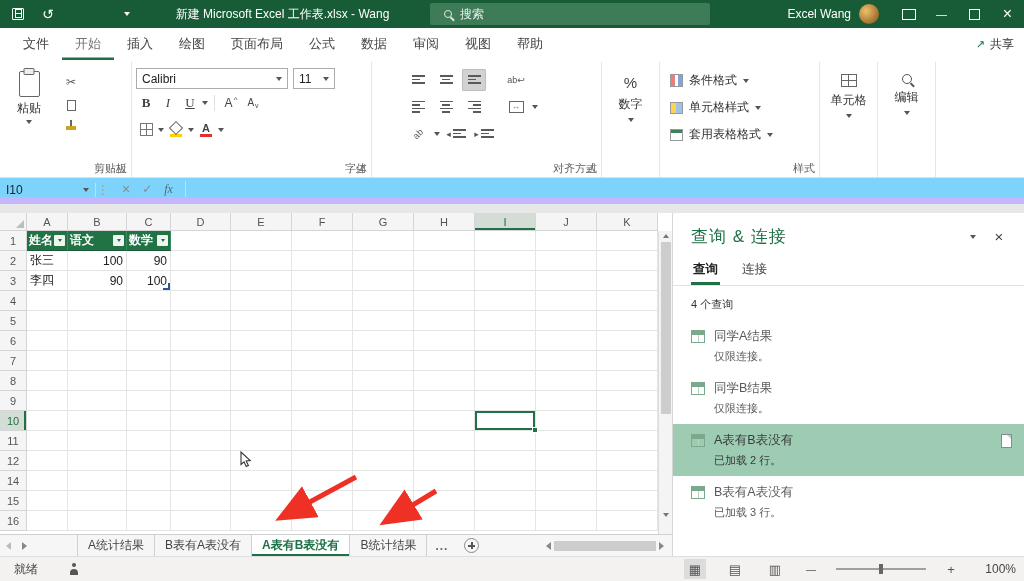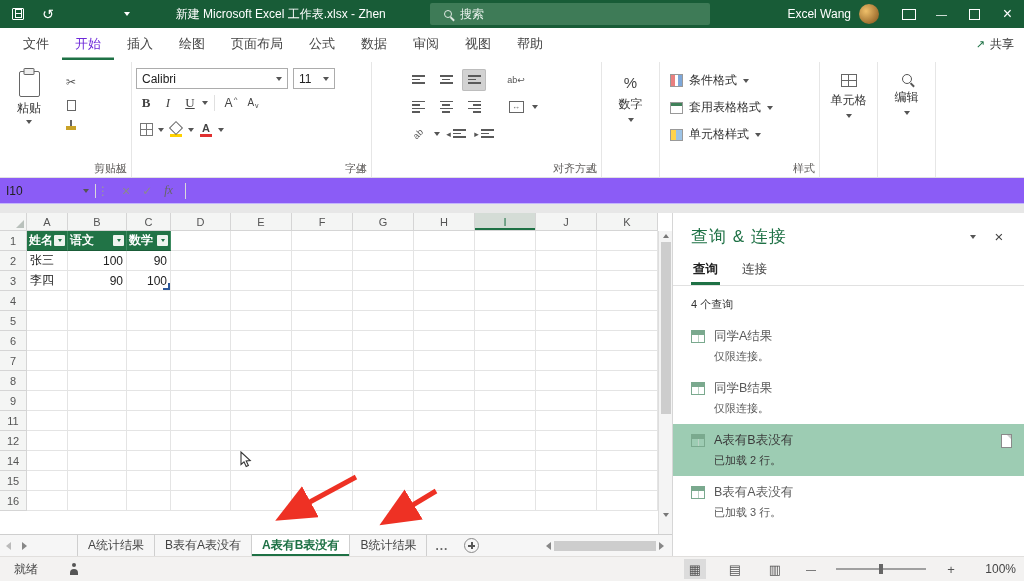--- a/index.html
+++ b/index.html
@@ -27,21 +27,21 @@
 .ribbonopt::before{content:"";width:12px;height:9px;border:1px solid #fff;display:block}
 .winbtn{width:33px;font-size:12px}
 .icon-min::before{content:"—";font-size:11px}
 .icon-max::before{content:"";width:9px;height:9px;border:1px solid #fff;display:block}
 .icon-close::before{content:"×";font-size:16px}
 
 
 .ribbontabs{height:32px;display:flex;align-items:center;background:#fff;position:relative}
 .rtabs{display:flex;height:32px;align-items:center;padding-left:10px}
 .rtab{padding:0 13px;height:32px;line-height:32px;font-size:13px;color:#444}
-.rtab.active{color:#6d28d9;box-shadow:inset 0 -2.5px 0 #1e7145}
+.rtab.active{color:#737373;box-shadow:inset 0 -2.5px 0 #1e7145}
 .share{position:absolute;right:10px;top:0;height:32px;display:flex;align-items:center;gap:5px;color:#333;font-size:12px}
 .share-ic::before{content:"↗";color:#1e7145;font-size:11px}
 
 
 .ribbon{height:118px;display:flex;background:#fff;border-bottom:1px solid #e1e1e1;padding-top:2px}
 .rgroup{display:flex;flex-direction:column;border-right:1px solid #e6e6e6;padding:2px 4px 0}
 .gcontent{flex:1;display:flex}
 .glabel{height:18px;display:flex;align-items:center;justify-content:flex-end;position:relative;color:#605e5c;font-size:11px}
 .launcher{position:absolute;right:2px;bottom:4px;width:9px;height:9px;border-right:1px solid #8a8886;border-bottom:1px solid #8a8886}
 .launcher::before{content:"";position:absolute;right:2px;bottom:2px;width:4px;height:4px;border-right:1px solid #8a8886;border-bottom:1px solid #8a8886}
@@ -109,21 +109,21 @@
 .stybtn{display:flex;align-items:center;gap:6px;height:27px;padding:0 6px;font-size:12px;color:#333}
 .sicon{flex:0 0 auto}
 .cf-icon{width:13px;height:13px;border:1px solid #999;background:linear-gradient(90deg,#e98080 0 33%,#fff 33% 66%,#7da7d9 66%)}
 .tblfmt-icon{width:13px;height:12px;border:1px solid #999;background:linear-gradient(#3f8159 0 3px,#fff 3px)}
 .cellstyle-icon{width:13px;height:12px;border:1px solid #999;background:linear-gradient(90deg,#ffd34d 0 50%,#9dc3e6 50%)}
 .cells-icon{width:16px;height:13px;border:1px solid #666;background-image:linear-gradient(#666,#666),linear-gradient(#666,#666);background-size:100% 1px,1px 100%;background-position:center;background-repeat:no-repeat}
 .mag-g{width:10px;height:10px;border:1.5px solid #555;border-radius:50%;position:relative;display:block}
 .mag-g::after{content:"";position:absolute;width:5px;height:1.5px;background:#555;transform:rotate(45deg);right:-4px;bottom:-2px}
 
 
-.formulabar{height:26px;display:flex;align-items:center;background:#8b5cf6;border-bottom:1px solid #c4b5fd}
+.formulabar{height:26px;display:flex;align-items:flex-end;background:#7dd3fc;border-bottom:7px solid #c4b5fd}
 .namebox{width:96px;border-right:1px solid #d9d9d9;display:flex;align-items:center;justify-content:space-between;padding:0 6px;font-size:12px;color:#222}
 .fb-dots{width:14px;display:flex;align-items:center;justify-content:center;color:#999}
 .fb-dots::before{content:"⋮"}
 .fb-btns{display:flex;align-items:center;gap:12px;padding:0 12px;border-right:1px solid #d9d9d9;color:#8a8a8a}
 .icon-x::before{content:"×";font-size:14px}
 .icon-check::before{content:"✓";font-size:12px}
 .icon-fx::before{content:"fx";font-style:italic;font-family:"Liberation Serif","DejaVu Serif",serif;font-size:12px;color:#666}
 .fb-input{flex:1;background:#fff}
 .gapstrip{height:9px;background:#e7e7e7}
 
@@ -222,21 +222,21 @@
 <div class="app">
 
   <div class="titlebar">
     <span class="tbtn" style="margin-left:12px">
         <span class="floppy"></span>
       </span>
     <span class="tbtn icon-undo" style="margin-left:18px"></span>
     <span class="tbtn" style="margin-left:70px">
         <span class="tri tri-w"></span>
       </span>
-    <div class="doc-title">新建 Microsoft Excel 工作表.xlsx - Zhen</div>
+    <div class="doc-title">新建 Microsoft Excel 工作表.xlsx - Wang</div>
     <div class="searchbox">
       <span class="mag-w"></span>
       <span>搜索</span>
     </div>
     <div class="tb-right">
       <span class="uname">Excel Wang</span>
       <span class="avatar"></span>
       <span class="tbtn ribbonopt"></span>
       <span class="tbtn winbtn icon-min"></span>
       <span class="tbtn winbtn icon-max"></span>
@@ -419,27 +419,27 @@
     </div>
 
     <div class="rgroup g-styles">
       <div class="gcontent">
           <div class="stybtn">
             <span class="sicon cf-icon"></span>
             <span>条件格式</span>
             <span class="tri"></span>
           </div>
           <div class="stybtn">
+            <span class="sicon cellstyle-icon"></span>
+            <span>单元格样式</span>
+            <span class="tri"></span>
+          </div>
+          <div class="stybtn">
             <span class="sicon tblfmt-icon"></span>
             <span>套用表格格式</span>
-            <span class="tri"></span>
-          </div>
-          <div class="stybtn">
-            <span class="sicon cellstyle-icon"></span>
-            <span>单元格样式</span>
             <span class="tri"></span>
           </div>
         </div>
       <div class="glabel">
           <span>样式</span>
         </div>
     </div>
 
     <div class="rgroup gstack">
       <div class="gcontent">
@@ -626,20 +626,36 @@
             <div class="cell" style="width: 60px;"></div>
             <div class="cell" style="width: 61px;"></div>
             <div class="cell" style="width: 61px;"></div>
             <div class="cell" style="width: 61px;"></div>
             <div class="cell" style="width: 61px;"></div>
             <div class="cell" style="width: 61px;"></div>
             <div class="cell" style="width: 61px;"></div>
             <div class="cell" style="width: 61px;"></div>
           </div>
           <div class="grow">
+            <div class="rowh sel">10</div>
+            <div class="cell" style="width: 41px;"></div>
+            <div class="cell" style="width: 59px;"></div>
+            <div class="cell" style="width: 44px;"></div>
+            <div class="cell" style="width: 60px;"></div>
+            <div class="cell" style="width: 61px;"></div>
+            <div class="cell" style="width: 61px;"></div>
+            <div class="cell" style="width: 61px;"></div>
+            <div class="cell" style="width: 61px;"></div>
+            <div class="cell selcell" style="width: 61px;">
+              <span class="fillhandle"></span>
+            </div>
+            <div class="cell" style="width: 61px;"></div>
+            <div class="cell" style="width: 61px;"></div>
+          </div>
+          <div class="grow">
             <div class="rowh">11</div>
             <div class="cell" style="width: 41px;"></div>
             <div class="cell" style="width: 59px;"></div>
             <div class="cell" style="width: 44px;"></div>
             <div class="cell" style="width: 60px;"></div>
             <div class="cell" style="width: 61px;"></div>
             <div class="cell" style="width: 61px;"></div>
             <div class="cell" style="width: 61px;"></div>
             <div class="cell" style="width: 61px;"></div>
             <div class="cell" style="width: 61px;"></div>

